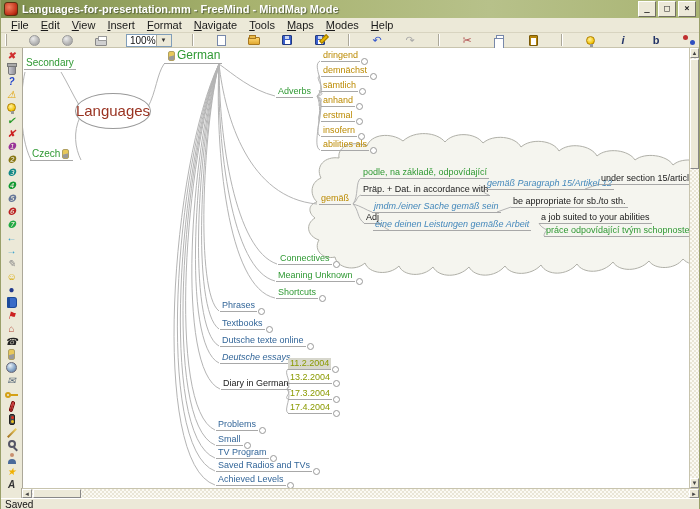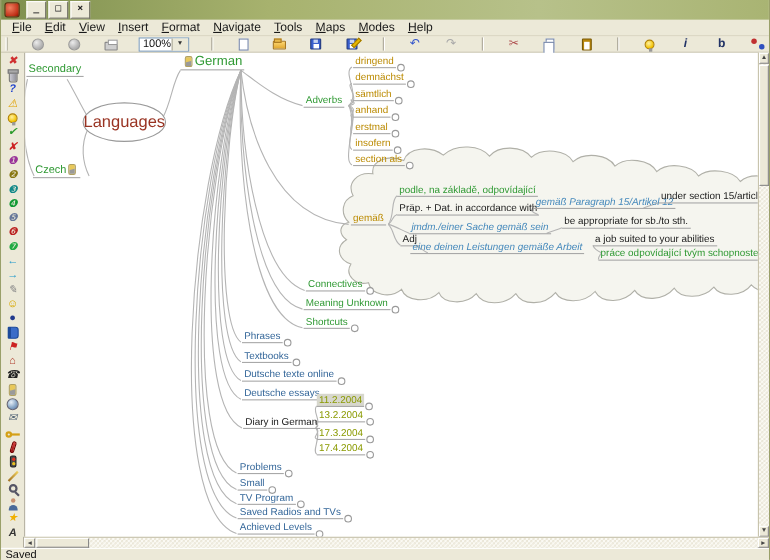--- a/index.html
+++ b/index.html
@@ -108,20 +108,21 @@
   .s-person::after{content:'';position:absolute;left:1px;bottom:0;width:8px;height:5px;border-radius:4px 4px 0 0;background:#4a6a9a;}
   .s-wiz{width:7px;height:11px;border-radius:2px;background:linear-gradient(165deg,#e8c85a 45%,#9a9a9a 55%);border:1px solid #b0a060;}
 </style>
 </head>
 <body>
 
 <div class="window">
 
   <div class="titlebar">
     <span class="win-icon"></span>
+    <span class="title-text">Languages-for-presentation.mm - FreeMind - MindMap Mode</span>
     <span class="win-btn">_</span>
     <span class="win-btn">□</span>
     <span class="win-btn">×</span>
   </div>
 
   <div class="menubar">
       <span class="mi">File</span>
       <span class="mi">Edit</span>
       <span class="mi">View</span>
       <span class="mi">Insert</span>
@@ -389,39 +390,39 @@
             <span>Languages</span>
           </div>
           <div class="mapnode green german" style="left: 141px; top: 1px;"><i class="mini-icon"></i><span>German</span></div>
           <div class="mapnode green" style="left: 253px; top: 38px;"><span>Adverbs</span></div>
           <div class="mapnode orange knob" style="left: 298px; top: 2px;"><span>dringend</span></div>
           <div class="mapnode orange knob" style="left: 298px; top: 17px;"><span>demnächst</span></div>
           <div class="mapnode orange knob" style="left: 298px; top: 32px;"><span>sämtlich</span></div>
           <div class="mapnode orange knob" style="left: 298px; top: 47px;"><span>anhand</span></div>
           <div class="mapnode orange knob" style="left: 298px; top: 62px;"><span>erstmal</span></div>
           <div class="mapnode orange knob" style="left: 298px; top: 77px;"><span>insofern</span></div>
-          <div class="mapnode orange knob" style="left: 298px; top: 91px;"><span>section als</span></div>
+          <div class="mapnode orange knob" style="left: 298px; top: 91px;"><span>abilities als</span></div>
           <div class="mapnode green" style="left: 338px; top: 119px;"><span>podle, na základě, odpovídající</span></div>
           <div class="mapnode" style="left: 338px; top: 136px;"><span>Präp. + Dat. in accordance with</span></div>
           <div class="mapnode blueex" style="left: 462px; top: 130px;"><span>gemäß Paragraph 15/Artikel 12</span></div>
           <div class="mapnode" style="left: 576px; top: 125px;"><span>under section 15/article</span></div>
           <div class="mapnode orange" style="left: 296px; top: 145px;"><span>gemäß</span></div>
           <div class="mapnode blueex" style="left: 349px; top: 153px;"><span>jmdm./einer Sache gemäß sein</span></div>
           <div class="mapnode" style="left: 488px; top: 148px;"><span>be appropriate for sb./to sth.</span></div>
           <div class="mapnode" style="left: 341px; top: 164px;"><span>Adj</span></div>
           <div class="mapnode blueex" style="left: 350px; top: 171px;"><span>eine deinen Leistungen gemäße Arbeit</span></div>
           <div class="mapnode" style="left: 516px; top: 164px;"><span>a job suited to your abilities</span></div>
           <div class="mapnode green" style="left: 521px; top: 177px;"><span>práce odpovídající tvým schopnostem</span></div>
           <div class="mapnode green knob" style="left: 255px; top: 205px;"><span>Connectives</span></div>
           <div class="mapnode green knob" style="left: 253px; top: 222px;"><span>Meaning Unknown</span></div>
           <div class="mapnode green knob" style="left: 253px; top: 239px;"><span>Shortcuts</span></div>
           <div class="mapnode blue knob" style="left: 197px; top: 252px;"><span>Phrases</span></div>
           <div class="mapnode blue knob" style="left: 197px; top: 270px;"><span>Textbooks</span></div>
           <div class="mapnode blue knob" style="left: 197px; top: 287px;"><span>Dutsche texte online</span></div>
-          <div class="mapnode blue knob" style="left: 197px; top: 304px;"><span>Deutsche essays</span></div>
+          <div class="mapnode blue knob" style="left: 197px; top: 304px; font-style: italic;"><span>Deutsche essays</span></div>
           <div class="mapnode date knob selected" style="left: 265px; top: 310px;"><span>11.2.2004</span></div>
           <div class="mapnode date knob" style="left: 265px; top: 324px;"><span>13.2.2004</span></div>
           <div class="mapnode" style="left: 198px; top: 330px;"><span>Diary in German</span></div>
           <div class="mapnode date knob" style="left: 265px; top: 340px;"><span>17.3.2004</span></div>
           <div class="mapnode date knob" style="left: 265px; top: 354px;"><span>17.4.2004</span></div>
           <div class="mapnode blue knob" style="left: 193px; top: 371px;"><span>Problems</span></div>
           <div class="mapnode blue knob" style="left: 193px; top: 386px; text-align: right;"><span>Small</span></div>
           <div class="mapnode blue knob" style="left: 193px; top: 399px; text-align: center;"><span>TV Program</span></div>
           <div class="mapnode blue knob" style="left: 193px; top: 412px;"><span>Saved Radios and TVs</span></div>
           <div class="mapnode blue knob" style="left: 193px; top: 426px;"><span>Achieved Levels</span></div>

